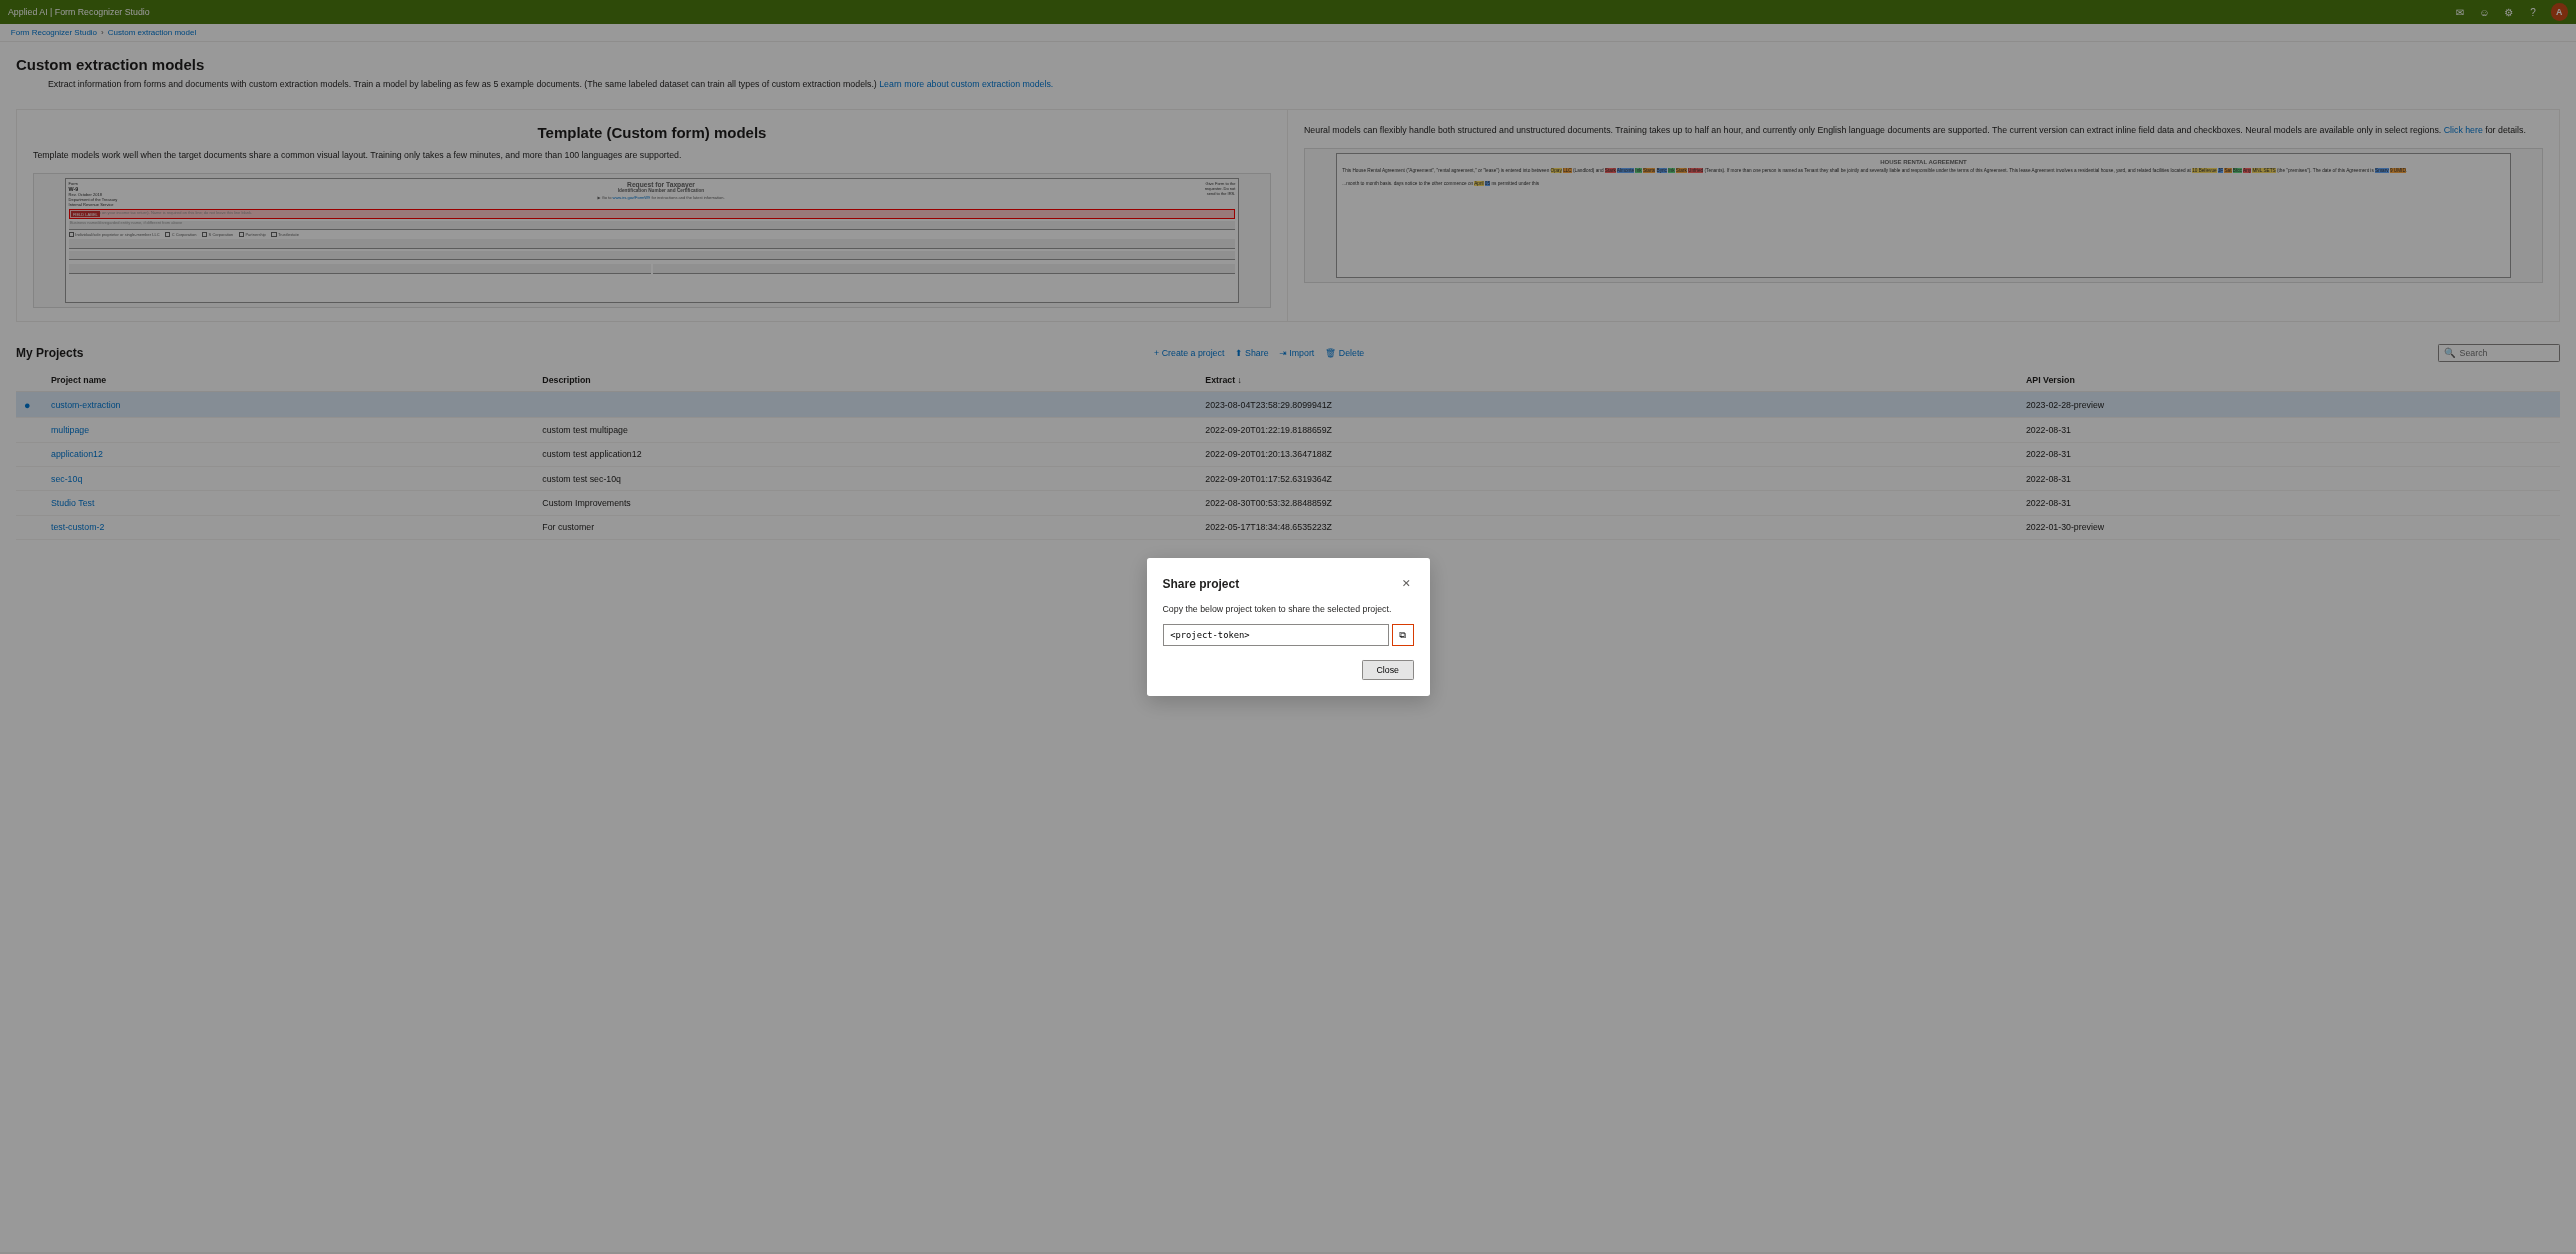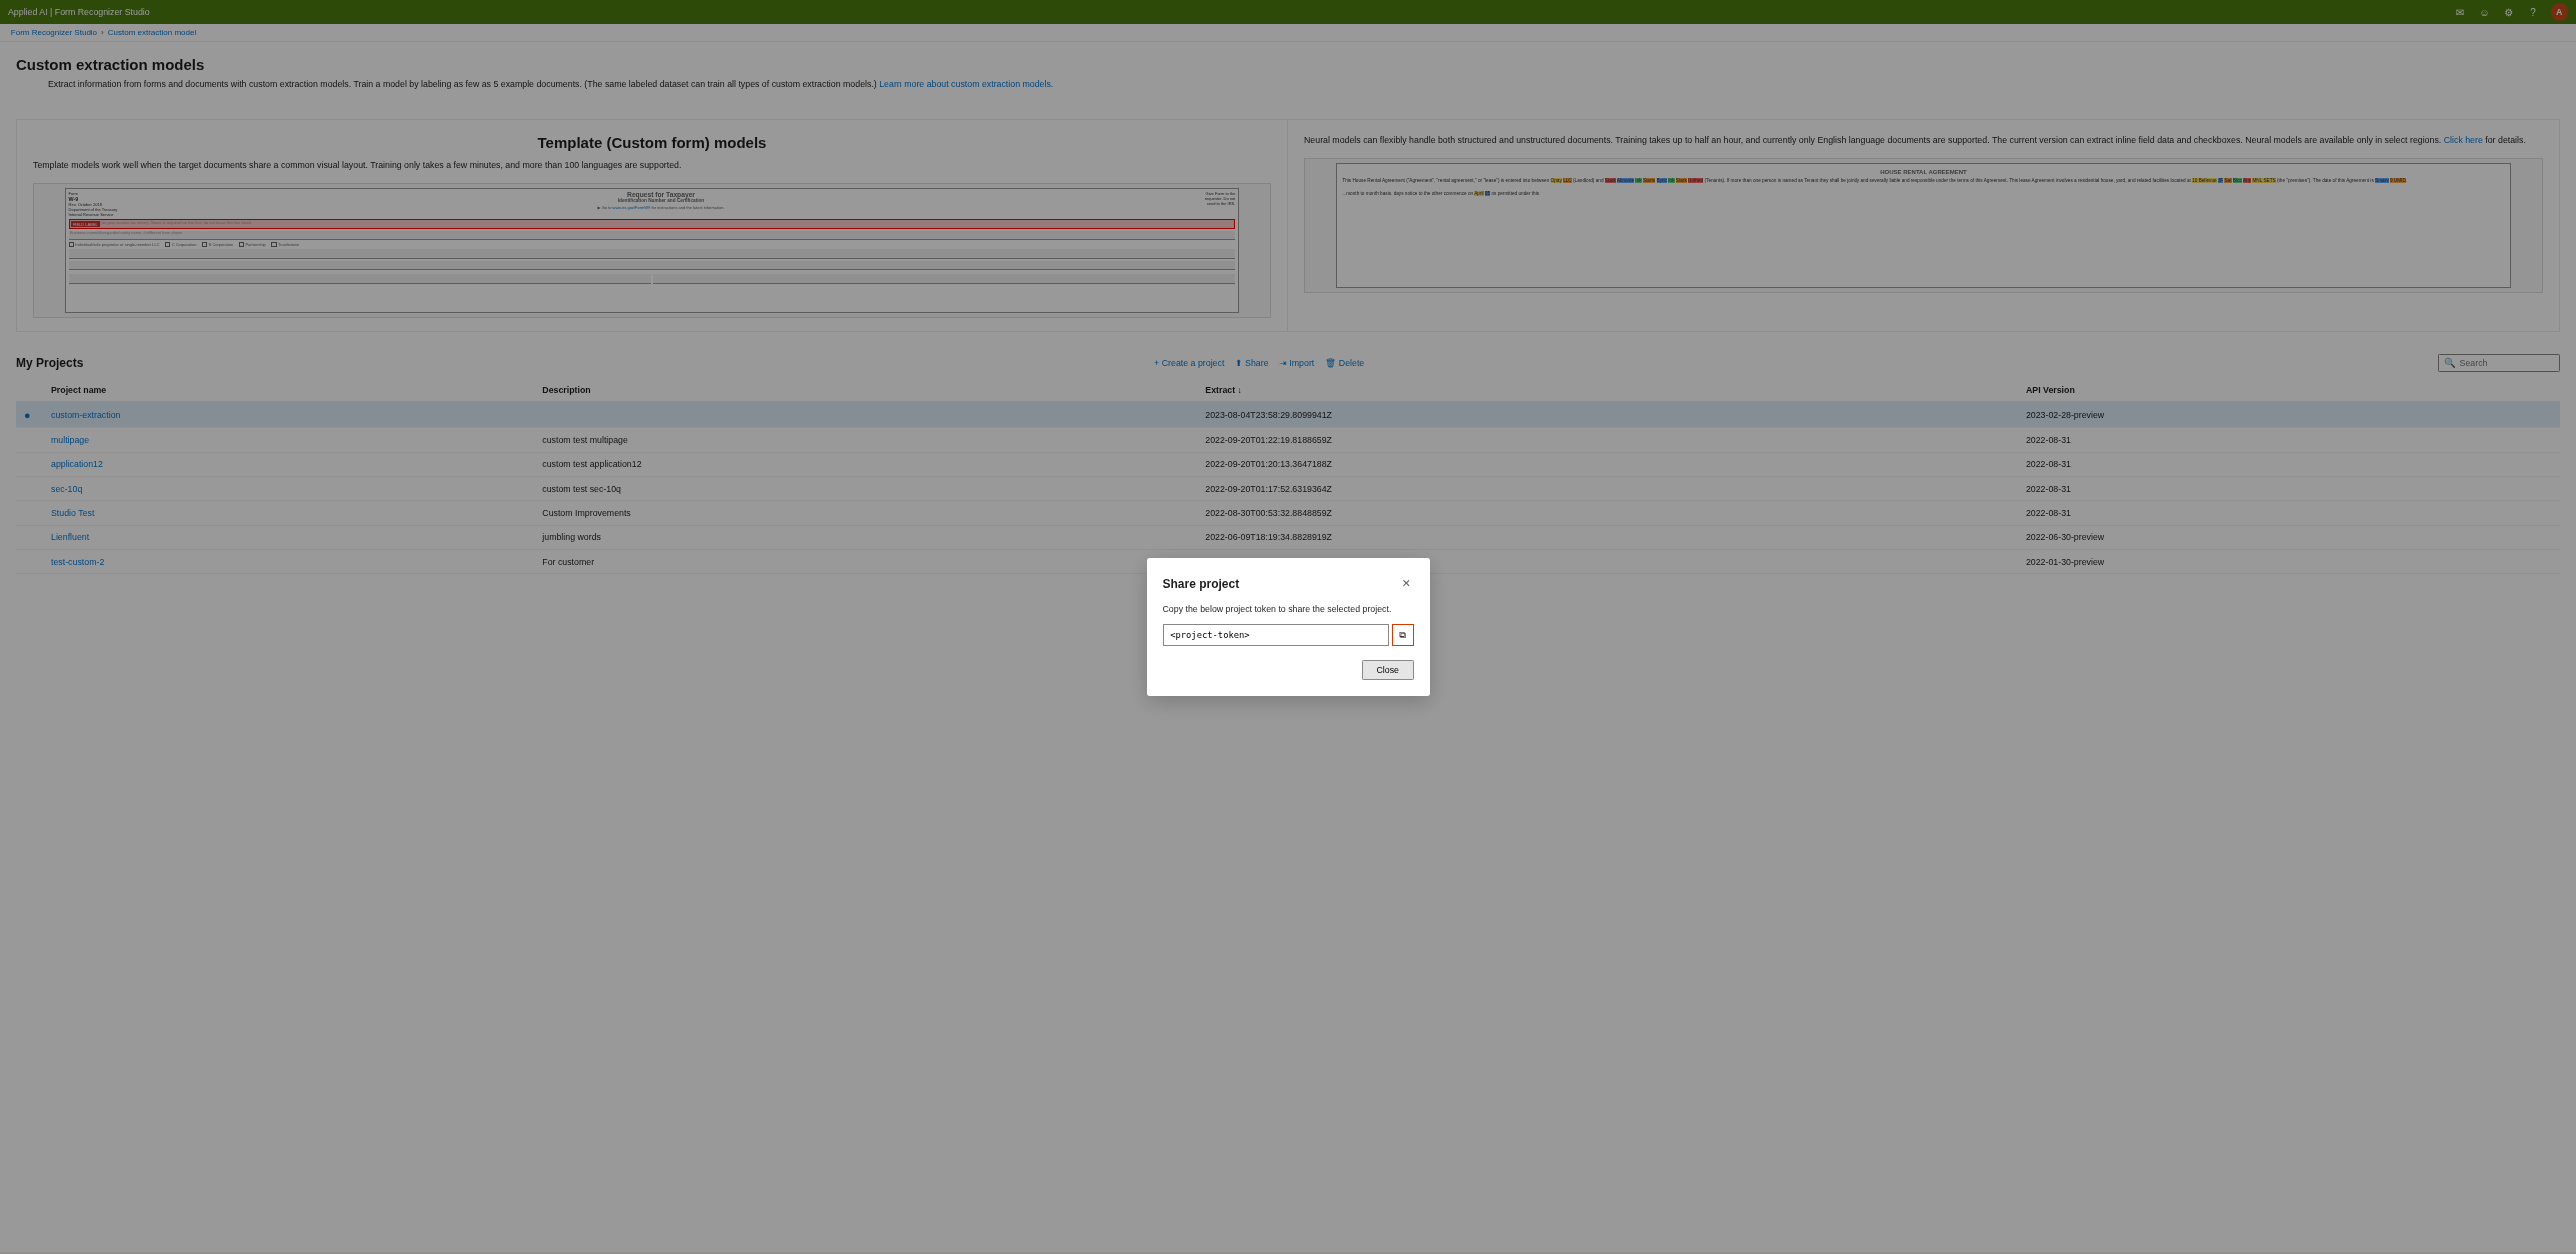--- a/index.html
+++ b/index.html
@@ -36,21 +36,21 @@
     
     .main-content {
       background: white;
       height: calc(100vh - 24px - 20px);
       overflow-y: auto;
       padding: 13.5px 16px;
       position: relative;
     }
 
     .page-title { font-size: 15px; font-weight: 600; margin-bottom: 5.4px; }
-    .page-desc { font-size: 8.8px; color: #201f1e; margin-bottom: 28px; line-height: 1.5; padding-left: 32px; }
+    .page-desc { font-size: 8.8px; color: #201f1e; margin-bottom: 18px; line-height: 1.5; padding-left: 32px; }
     .page-desc a { color: #0078d4; text-decoration: none; }
 
     
     .model-columns {
       display: grid;
       grid-template-columns: 1fr 1fr;
       gap: 0;
       margin-bottom: 21.6px;
       border: 0.7px solid #edebe9;
     }
@@ -376,27 +376,20 @@
           </tr>
           <tr>
             <td></td>
             <td><a class="project-link" href="#">Studio Test</a></td>
             <td>Custom Improvements</td>
             <td>2022-08-30T00:53:32.8848859Z</td>
             <td>2022-08-31</td>
           </tr>
           <tr>
             <td></td>
-            <td><a class="project-link" href="#">Lienfluent</a></td>
-            <td>jumbling words</td>
-            <td>2022-06-09T18:19:34.8828919Z</td>
-            <td>2022-06-30-preview</td>
-          </tr>
-          <tr>
-            <td></td>
             <td><a class="project-link" href="#">test-custom-2</a></td>
             <td>For customer</td>
             <td>2022-05-17T18:34:48.6535223Z</td>
             <td>2022-01-30-preview</td>
           </tr>
         </tbody>
     </table>
   </div>
 
 </div>

